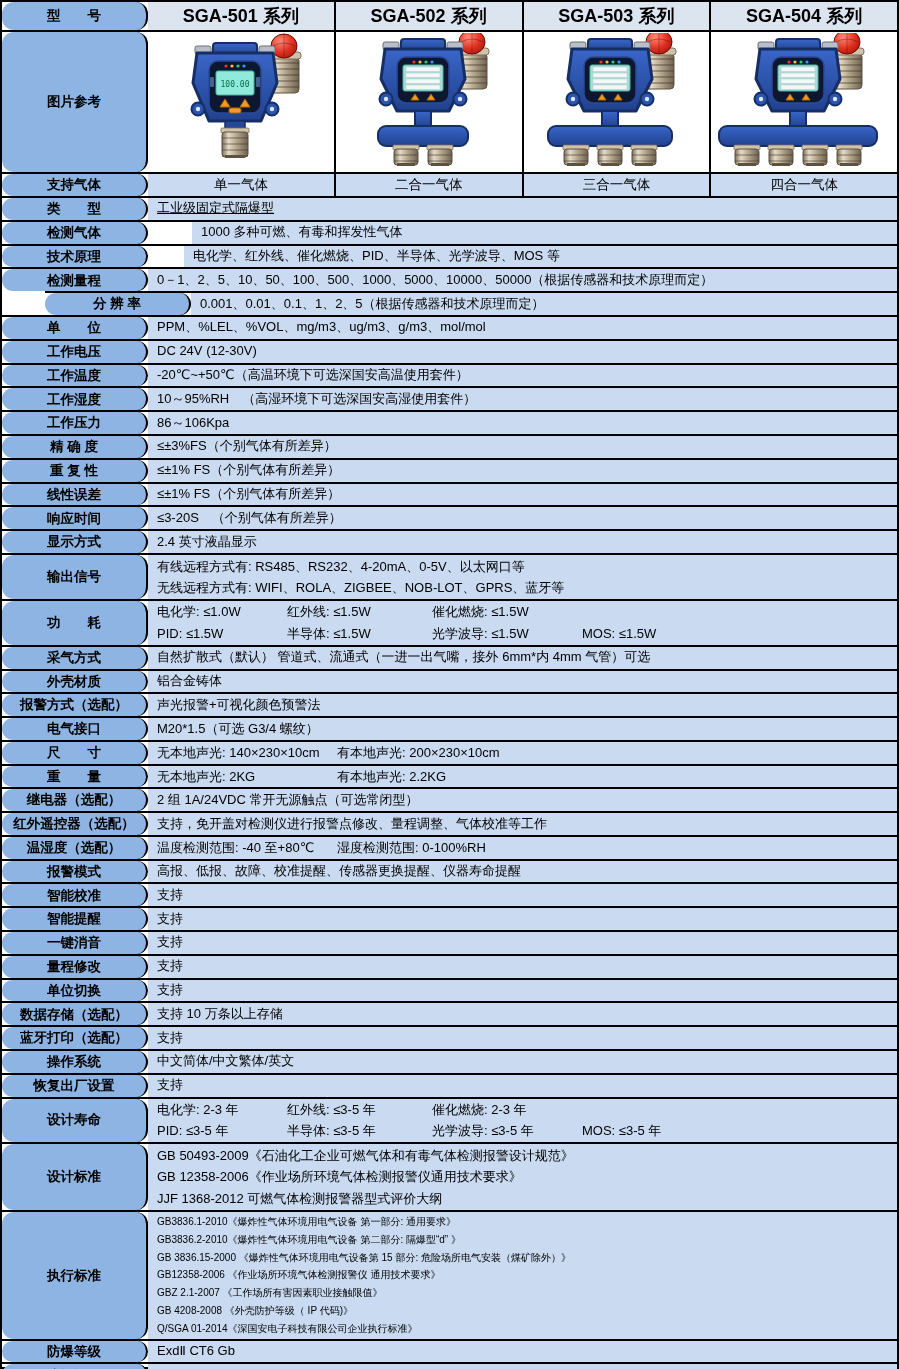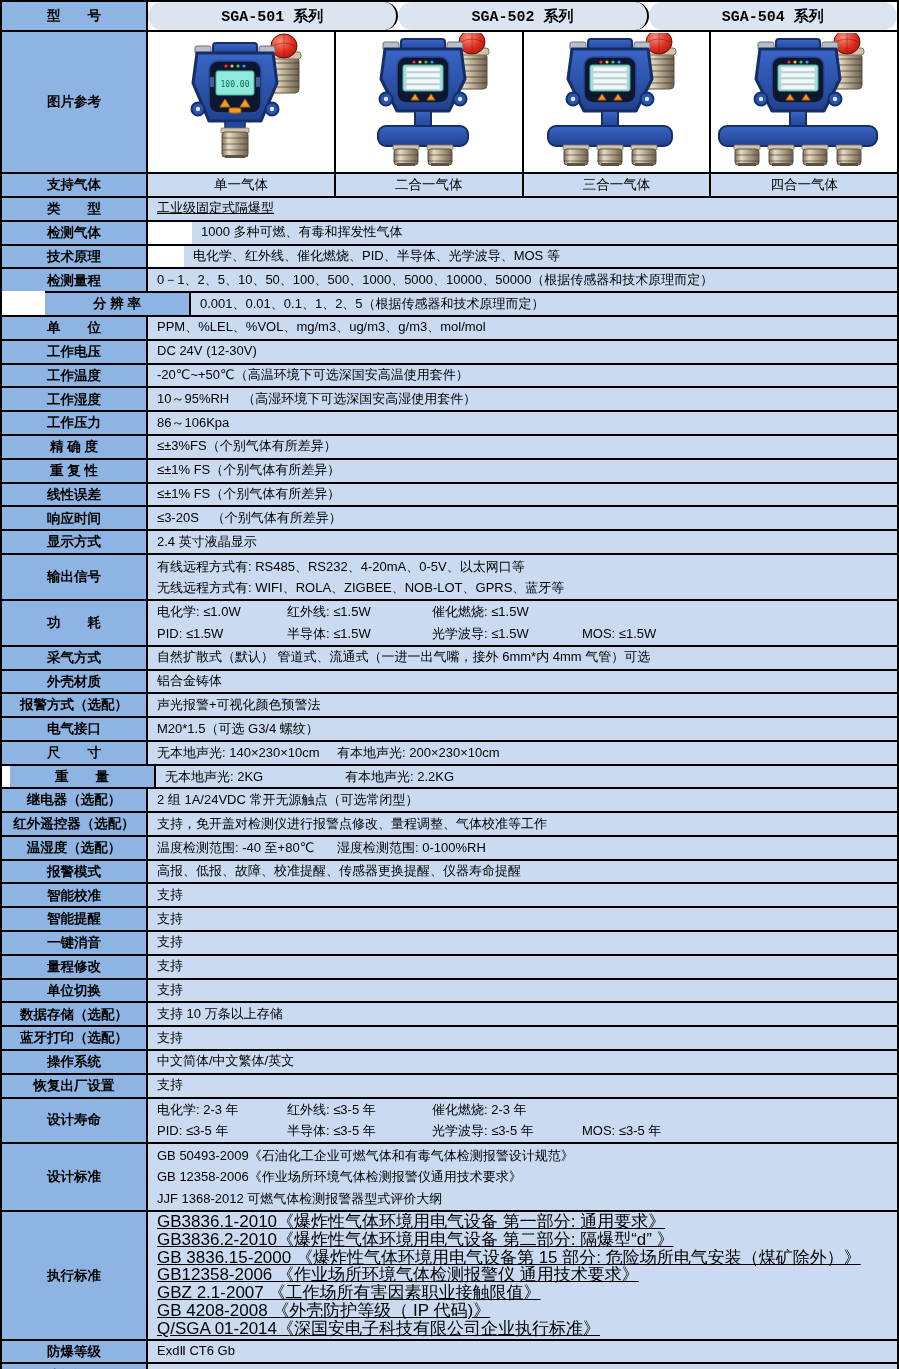--- a/index.html
+++ b/index.html
@@ -9,48 +9,49 @@
     font-family:"Liberation Sans","DejaVu Sans",sans-serif;
   }
   .t-row{display:flex;align-items:stretch;border-top:2px solid #000;flex:1 1 auto;min-height:21.8px;}
   .t-row:first-child{border-top:none;}
   .row-header{min-height:28px;}
   .row-image{min-height:140px;}
   .row-support{min-height:22px;}
   .cell-label{
     flex:0 0 146px;box-sizing:border-box;border-right:2px solid #000;
     background:#8DB4E2;display:flex;align-items:center;justify-content:center;
-    font-weight:bold;font-size:13.5px;text-align:left;padding:0 3px;line-height:1.15;
+    font-weight:bold;font-size:13.5px;text-align:left;padding:0 3px;line-height:1.15;border-radius:12px;
   }
   .cell-content{
     flex:1 1 auto;min-width:0;background:#C9DAF1;display:flex;flex-direction:column;
     justify-content:center;padding:1px 6px 1px 9px;font-size:13px;line-height:1.3;
   }
   .col-cell{flex:1 1 0;box-sizing:border-box;border-right:2px solid #000;}
   .col-cell.last{border-right:none;}
   .model-cell{background:#DCE4F0;display:flex;align-items:center;justify-content:center;
-    font-weight:bold;font-size:15px;font-family:Liberation Mono, monospace;border-radius:14px;}
+    font-weight:bold;font-size:18px;font-family:Liberation Sans, sans-serif;}
   .image-cell{background:#fff;display:flex;align-items:center;justify-content:center;overflow:hidden;}
   .support-cell{background:#C9DAF1;display:flex;align-items:center;justify-content:center;font-size:13.5px;}
   .u{text-decoration:underline;}
   .line{line-height:21.6px;white-space:nowrap;overflow:hidden;}
-  .dense .line{line-height:17.8px;font-size:17px;text-decoration:underline;}
+  .dense .line{line-height:17.8px;font-size:10px;}
   .gline{display:grid;line-height:21.6px;white-space:nowrap;}
   .gline.cols2{grid-template-columns:180px 1fr;}
   .gline.cols4{grid-template-columns:130px 145px 150px 1fr;}
   svg text{font-family:"DejaVu Sans Mono",monospace;}
 </style>
 </head>
 <body>
 
 <div class="sheet" id="spec-table">
     <div class="t-row row-header">
       <div class="cell-label">型　　号</div>
       <div class="col-cell model-cell">SGA-501 系列</div>
       <div class="col-cell model-cell">SGA-502 系列</div>
+      <div class="col-cell model-cell">SGA-503 系列</div>
       <div class="col-cell model-cell last">SGA-504 系列</div>
     </div>
     <div class="t-row row-image">
       <div class="cell-label">图片参考</div>
       <div class="col-cell image-cell">
         <svg viewBox="0 0 176 138" width="176" height="138">
           <defs>
             <linearGradient id="br0" x1="0" y1="0" x2="1" y2="0">
               <stop offset="0" stop-color="#7d6f5c"></stop>
               <stop offset="0.25" stop-color="#e6dcc6"></stop>
@@ -470,21 +471,21 @@
     </div>
     <div class="t-row" style="min-height: 21.7px;">
       <div class="cell-label">尺　　寸</div>
       <div class="cell-content">
         <div class="gline cols2">
           <span>无本地声光: 140×230×10cm</span>
           <span>有本地声光: 200×230×10cm</span>
         </div>
       </div>
     </div>
-    <div class="t-row" style="min-height: 21.7px; padding-left: 8px;">
+    <div class="t-row" style="min-height: 21.7px;">
       <div class="cell-label">重　　量</div>
       <div class="cell-content">
         <div class="gline cols2">
           <span>无本地声光: 2KG</span>
           <span>有本地声光: 2.2KG</span>
         </div>
       </div>
     </div>
     <div class="t-row" style="min-height: 21.8px;">
       <div class="cell-label">继电器（选配）</div>

